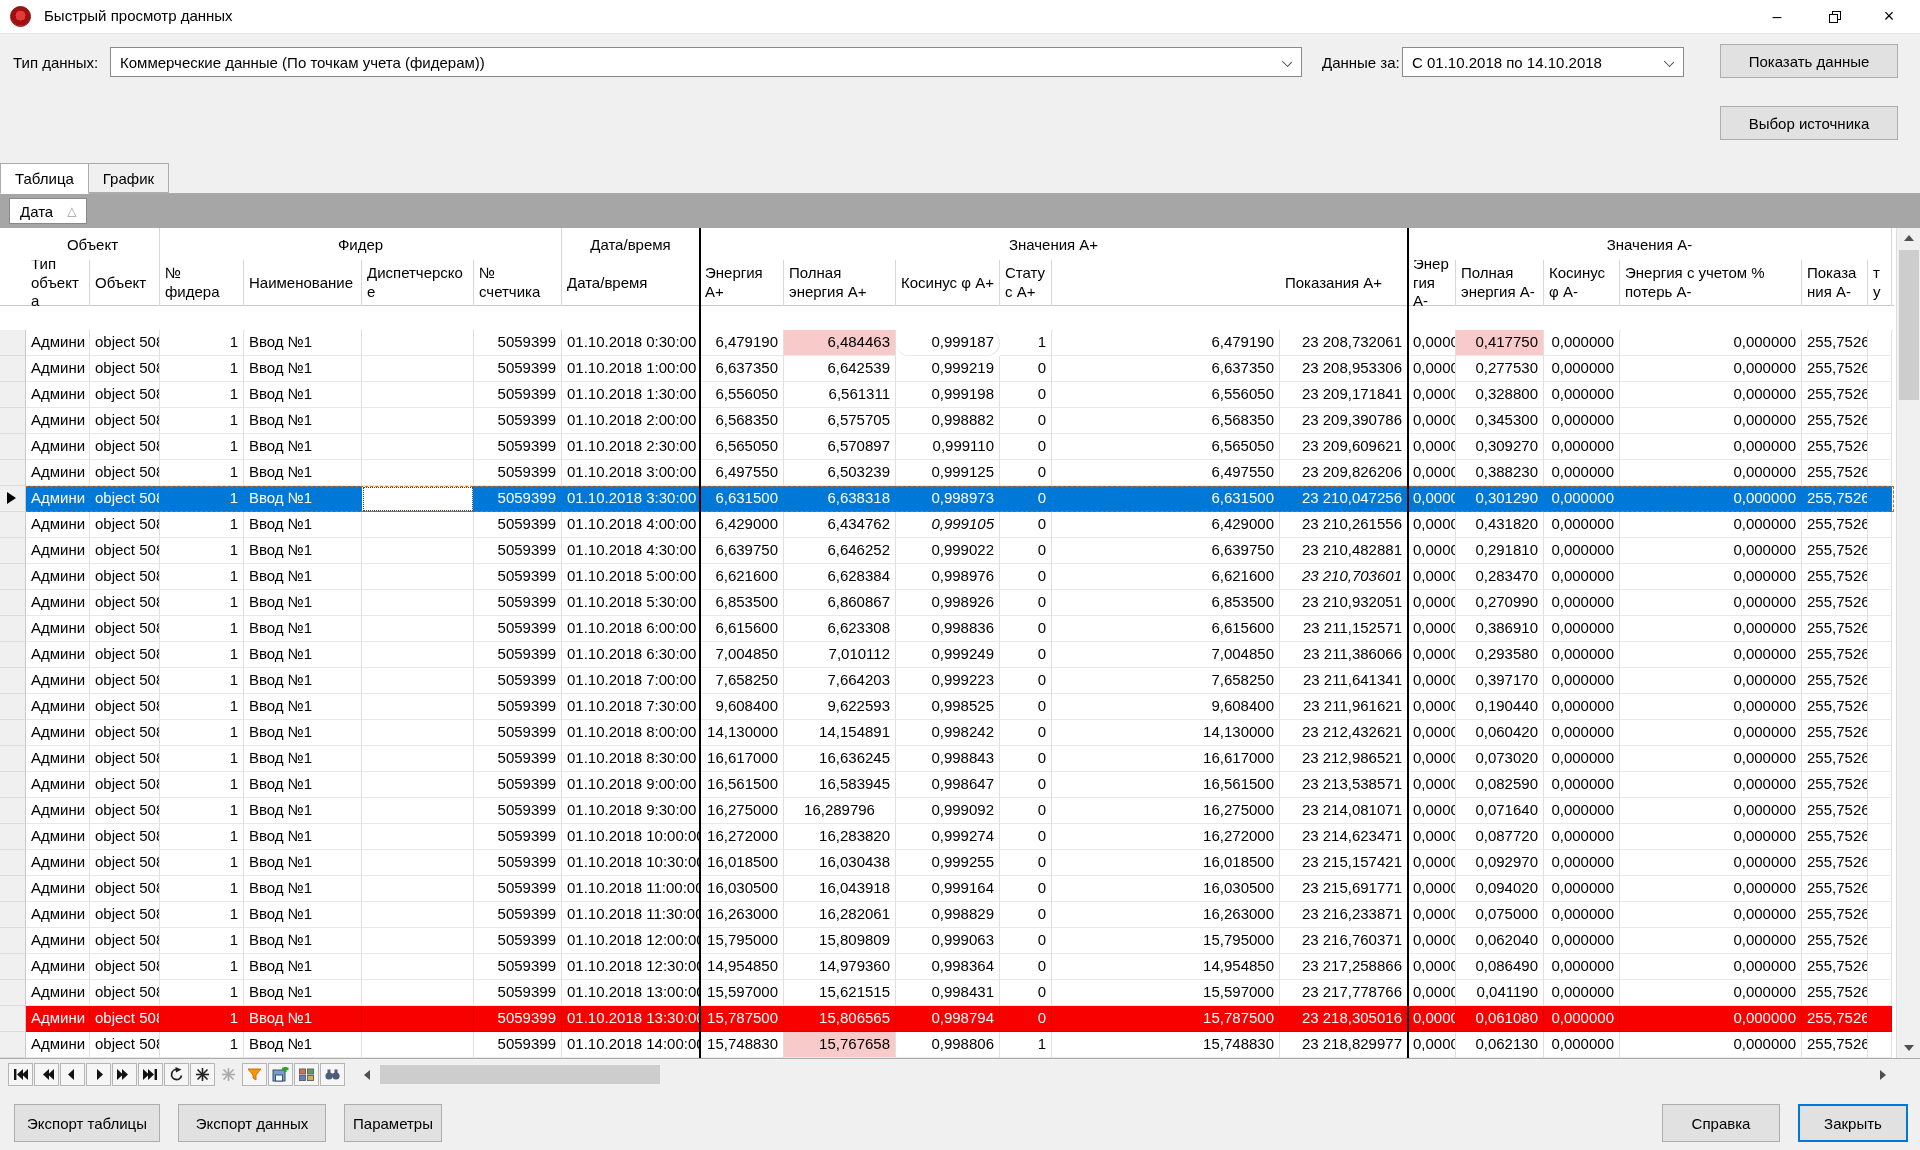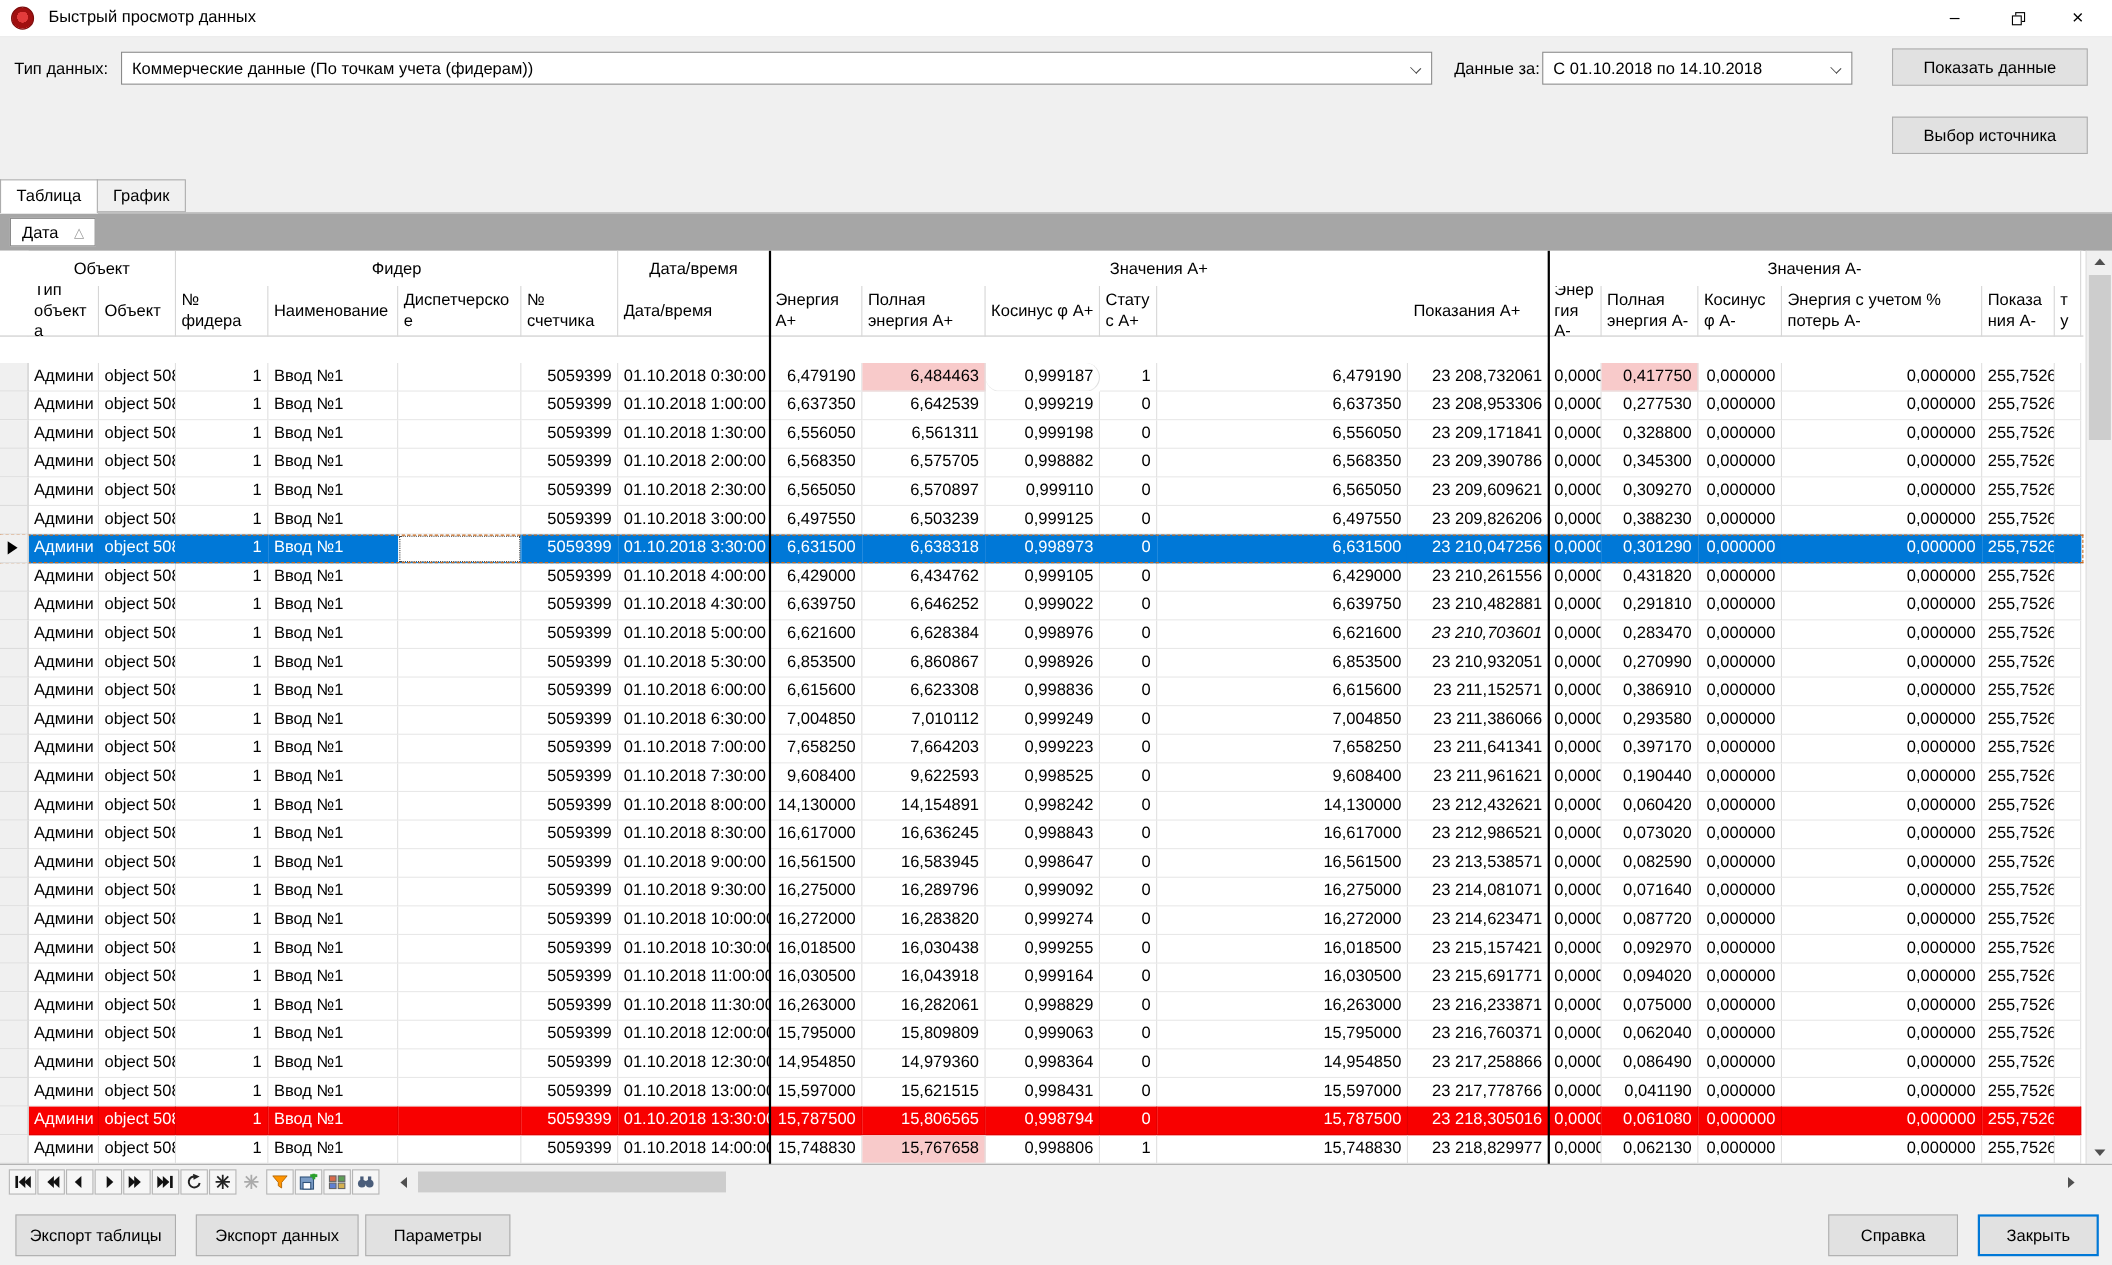--- a/index.html
+++ b/index.html
@@ -80,21 +80,21 @@
   .hscroll { position:absolute; left:356px; top:4px; right:26px; height:23px; background:#f0f0f0; }
   .hs-arrow { position:absolute; top:0; width:22px; height:23px; display:flex; align-items:center; justify-content:center; }
   .tri-left { width:0; height:0; border-top:5px solid transparent; border-bottom:5px solid transparent; border-right:6px solid #505050; }
   .tri-right { width:0; height:0; border-top:5px solid transparent; border-bottom:5px solid transparent; border-left:6px solid #505050; }
   .hs-thumb { position:absolute; left:24px; top:2px; width:280px; height:19px; background:#cdcdcd; }
 
   
   .footer-btn { position:absolute; top:1104px; height:38px; }
   #export-table-btn { left:14px; width:146px; }
   #export-data-btn { left:178px; width:148px; }
-  #parameters-btn { left:332px; width:132px; }
+  #parameters-btn { left:344px; width:98px; }
   #help-btn { left:1662px; width:118px; }
   #close-btn { left:1798px; width:110px; border:2px solid var(--accent); }
 </style>
 </head>
 <body>
 
 <div id="window">
 
   <div class="titlebar">
     <div class="app-icon"></div>
@@ -334,21 +334,21 @@
           <div class="ind"></div>
           <div class="cell" style="width: 64px;">Админи</div>
           <div class="cell" style="width: 70px;">object 508 9</div>
           <div class="cell al-r" style="width: 84px;">1</div>
           <div class="cell" style="width: 118px;">Ввод №1</div>
           <div class="cell" style="width: 112px;"></div>
           <div class="cell al-r" style="width: 88px;">5059399</div>
           <div class="cell" style="width: 138px;">01.10.2018 4:00:00</div>
           <div class="cell al-r" style="width: 84px;">6,429000</div>
           <div class="cell al-r" style="width: 112px;">6,434762</div>
-          <div class="cell al-r" style="width: 104px;">0,999105</div>
+          <div class="cell al-r" style="width: 104px; font-style: italic;">0,999105</div>
           <div class="cell al-r" style="width: 52px;">0</div>
           <div class="cell al-r" style="width: 228px;">6,429000</div>
           <div class="cell al-r" style="width: 128px;">23 210,261556</div>
           <div class="cell" style="width: 48px;">0,00000</div>
           <div class="cell al-r" style="width: 88px;">0,431820</div>
           <div class="cell al-r" style="width: 76px;">0,000000</div>
           <div class="cell al-r" style="width: 182px;">0,000000</div>
           <div class="cell" style="width: 66px;">255,75265</div>
           <div class="cell" style="width: 24px;"></div>
         </div>
@@ -575,21 +575,21 @@
         <div class="trow">
           <div class="ind"></div>
           <div class="cell" style="width: 64px;">Админи</div>
           <div class="cell" style="width: 70px;">object 508 9</div>
           <div class="cell al-r" style="width: 84px;">1</div>
           <div class="cell" style="width: 118px;">Ввод №1</div>
           <div class="cell" style="width: 112px;"></div>
           <div class="cell al-r" style="width: 88px;">5059399</div>
           <div class="cell" style="width: 138px;">01.10.2018 9:30:00</div>
           <div class="cell al-r" style="width: 84px;">16,275000</div>
-          <div class="cell al-r" style="width: 112px;">16,289796</div>
+          <div class="cell al-r" style="width: 112px; text-align: center;">16,289796</div>
           <div class="cell al-r" style="width: 104px;">0,999092</div>
           <div class="cell al-r" style="width: 52px;">0</div>
           <div class="cell al-r" style="width: 228px;">16,275000</div>
           <div class="cell al-r" style="width: 128px;">23 214,081071</div>
           <div class="cell" style="width: 48px;">0,00000</div>
           <div class="cell al-r" style="width: 88px;">0,071640</div>
           <div class="cell al-r" style="width: 76px;">0,000000</div>
           <div class="cell al-r" style="width: 182px;">0,000000</div>
           <div class="cell" style="width: 66px;">255,75265</div>
           <div class="cell" style="width: 24px;"></div>

